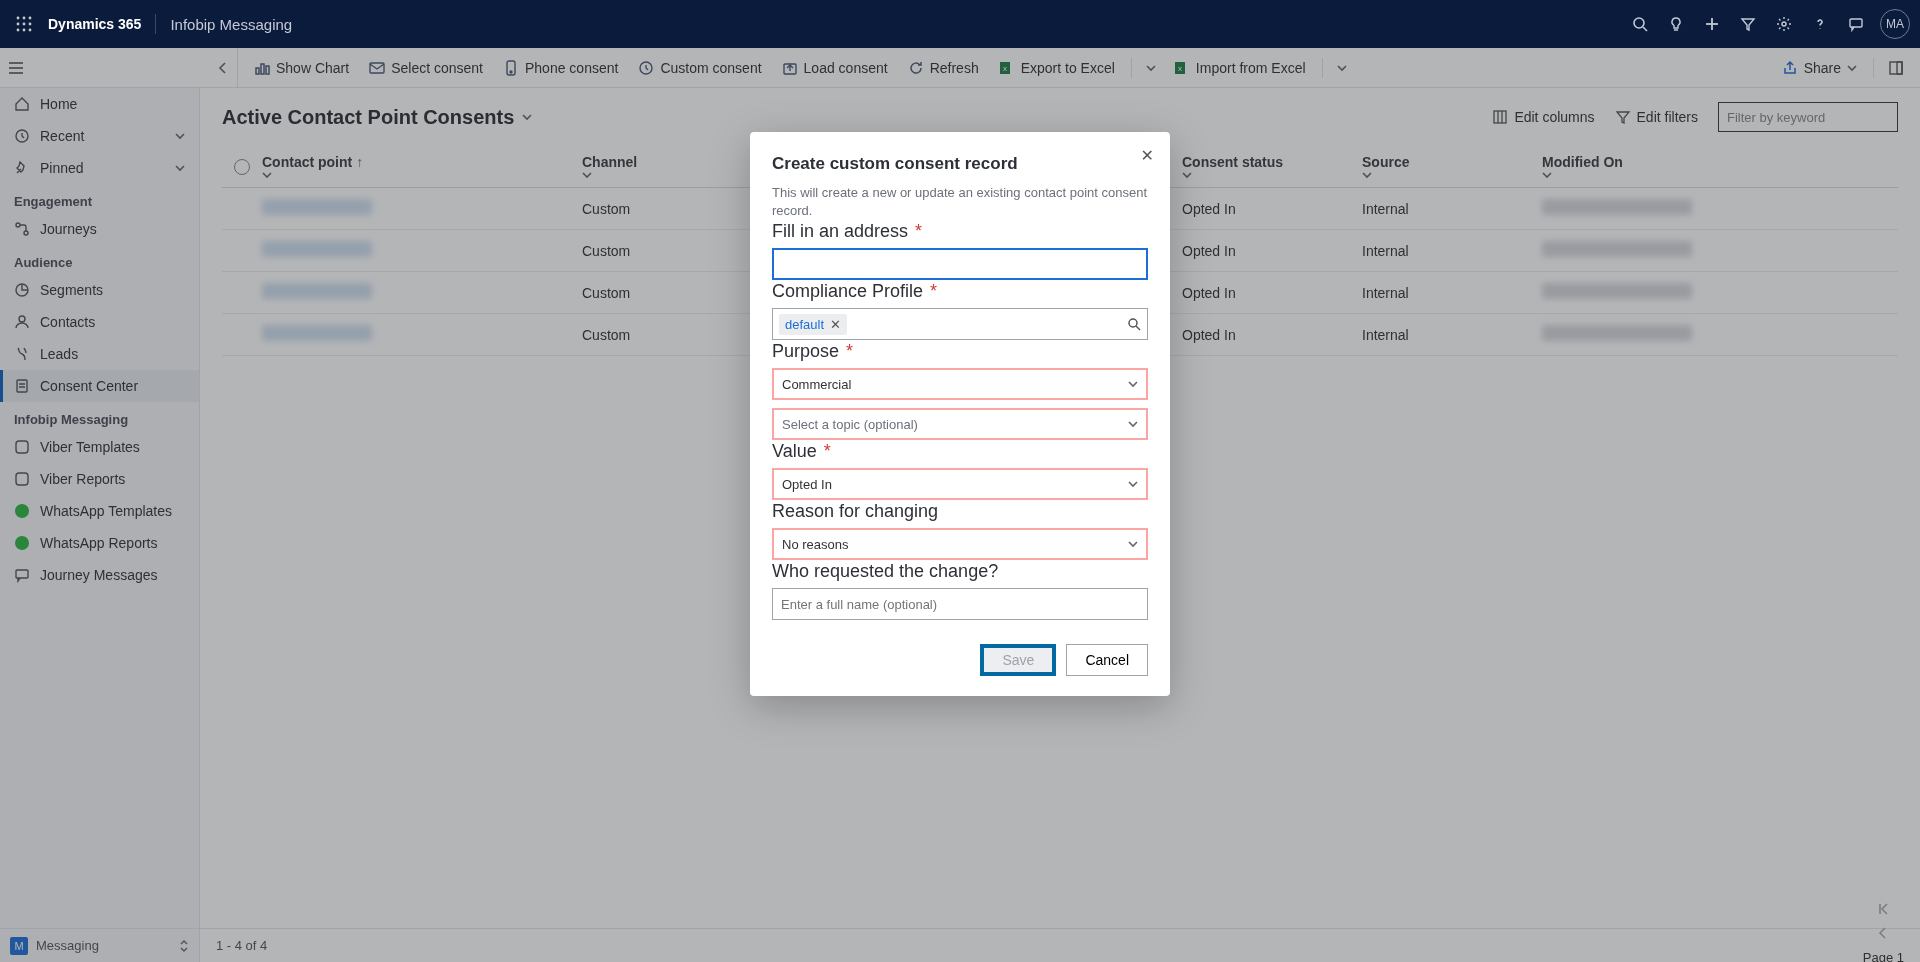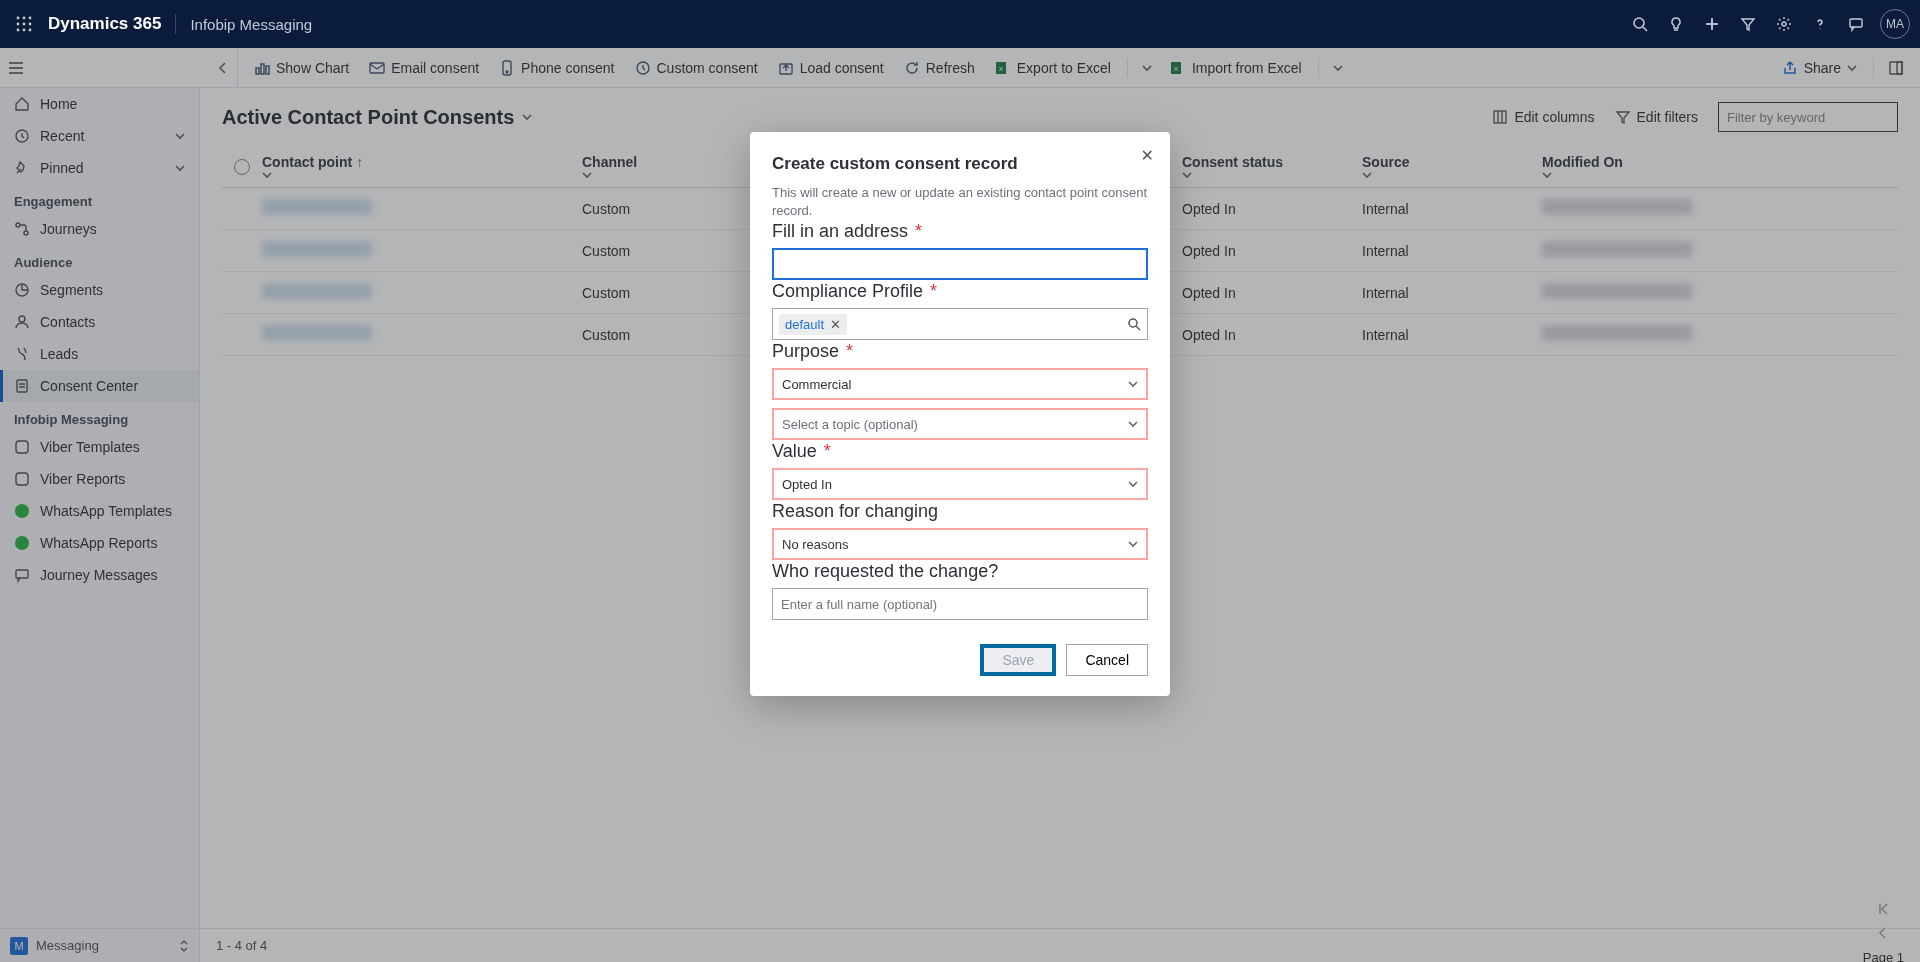--- a/index.html
+++ b/index.html
@@ -1,21 +1,21 @@
 <!DOCTYPE html>
 <html><head>
 <meta charset="utf-8">
 <style>
 * { box-sizing: border-box; margin: 0; padding: 0; font-family: "Segoe UI", Arial, sans-serif; }
 html, body { width: 1920px; height: 962px; overflow: hidden; background: #fff; }
 
 
 .topbar { height: 48px; background: #0b1b3b; color: #fff; display: flex; align-items: center; padding: 0 10px; font-size: 15px; }
 .topbar .waffle { width: 28px; height: 28px; display:flex; align-items:center; justify-content:center; color:#c7c9cc; margin-right:10px; }
-.topbar .brand { font-weight:600; font-size:17px; }
+.topbar .brand { font-weight:600; font-size:14px; }
 .topbar .divider { width:1px; height:20px; background:#3a4a6b; margin:0 14px; }
 .topbar .appname { color:#c3c9d6; font-size:15px; }
 .topbar .spacer { flex:1; }
 .topbar .ticon { width:36px; height:36px; display:flex; align-items:center; justify-content:center; color:#c3c9d6; cursor:pointer; }
 .topbar .avatar { width:30px; height:30px; border-radius:50%; border:1px solid #6f7b94; display:flex; align-items:center; justify-content:center; font-size:12px; color:#c3c9d6; margin-left:6px; }
 
 
 .cmdbar { height:40px; border-bottom:1px solid #e2e4e8; display:flex; align-items:center; padding:0 8px; font-size:14px; color:#333; background:#fff; }
 .cmdbar .left { width:200px; display:flex; align-items:center; }
 .cmdbar .left .hamb { width:20px; text-align:center; color:#555; }
@@ -179,21 +179,21 @@
       </span>
       <span>Show Chart</span>
     </div>
   <div class="cmd">
       <span class="ic">
         <svg width="16" height="16" fill="none" stroke="#4a5a78" stroke-width="1.4">
           <rect x="1" y="3" width="14" height="10" rx="1"></rect>
           <path d="M1 4l7 5 7-5"></path>
         </svg>
       </span>
-      <span>Email consent</span>
+      <span>Select consent</span>
     </div>
   <div class="cmd">
       <span class="ic">
         <svg width="16" height="16" fill="none" stroke="#4a5a78" stroke-width="1.4">
           <rect x="4" y="1" width="8" height="14" rx="2"></rect>
           <circle cx="8" cy="12" r="1" fill="#4a5a78"></circle>
         </svg>
       </span>
       <span>Phone consent</span>
     </div>

